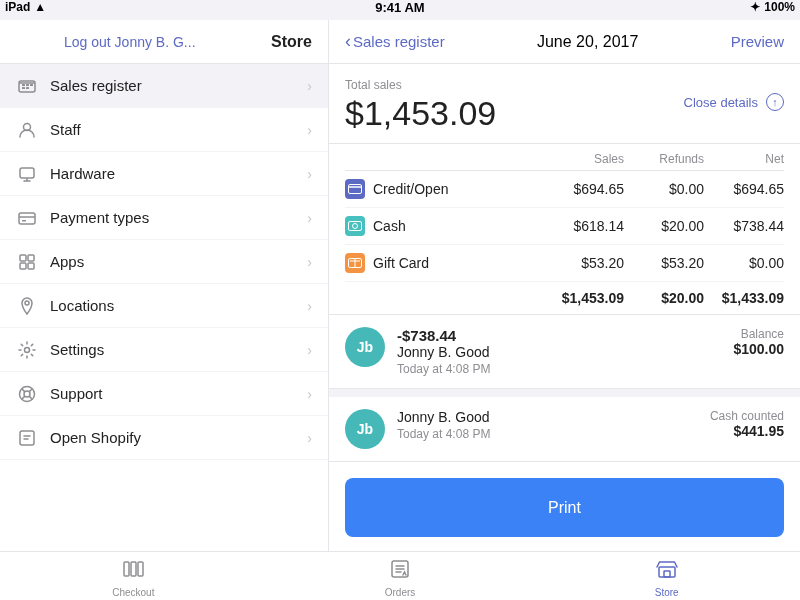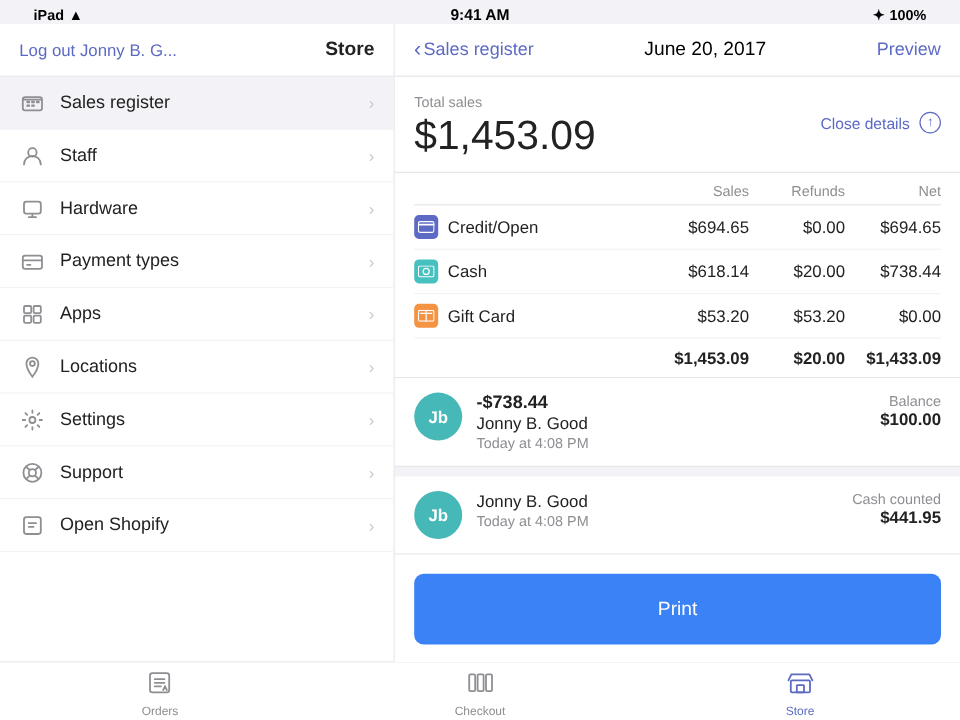--- a/index.html
+++ b/index.html
@@ -1,39 +1,39 @@
 <!DOCTYPE html>
 <html><head>
   <meta charset="utf-8">
   <style>
     * { box-sizing: border-box; margin: 0; padding: 0; }
     body { width: 800px; height: 600px; font-family: -apple-system, 'Helvetica Neue', Arial, sans-serif; background: #f2f2f7; overflow: hidden; }
 
     
     .status-bar {
-      display: flex; justify-content: space-between; align-items: flex-end;
-      padding: 0 28px; height: 20px; background: #f2f2f7; font-size: 12px; font-weight: 600;
+      display: flex; justify-content: space-between; align-items: flex-start;
+      padding: 0 5px; height: 20px; background: #f2f2f7; font-size: 12px; font-weight: 600;
     }
     .status-left { display: flex; align-items: center; gap: 4px; }
     .status-center { position: absolute; left: 50%; transform: translateX(-50%); font-size: 13px; font-weight: 600; }
     .status-right { display: flex; align-items: center; gap: 4px; font-size: 12px; }
 
     
     .app-container { display: flex; height: calc(600px - 20px - 49px); }
 
     
     .sidebar {
       width: 329px; background: #fff; border-right: 1px solid #e5e5ea;
       display: flex; flex-direction: column;
     }
     .sidebar-header {
       display: flex; align-items: center; justify-content: space-between;
       padding: 10px 16px; border-bottom: 1px solid #e5e5ea; height: 44px;
     }
-    .sidebar-header-left { display: flex; align-items: center; gap: 6px; }
+    .sidebar-header-left { display: flex; align-items: center; gap: 6px; margin-left: 48px; }
     .logout-btn { color: #5c6ac4; font-size: 14px; }
     .store-title { font-size: 16px; font-weight: 600; color: #222; }
 
     .sidebar-nav { flex: 1; overflow-y: auto; }
     .nav-item {
       display: flex; align-items: center; justify-content: space-between;
       padding: 0 16px; height: 44px; border-bottom: 1px solid #f2f2f7;
       cursor: pointer;
     }
     .nav-item.active { background: #f2f2f7; }
@@ -407,38 +407,38 @@
 
     </div>
   </div>
 
 </div>
 
 <div class="tab-bar">
   <div class="tab-item">
     <span class="tab-icon">
       <svg width="22" height="22" viewBox="0 0 22 22" fill="none">
+        <rect x="2" y="4" width="5" height="14" rx="1" stroke="#8e8e93" stroke-width="1.5"></rect>
+        <rect x="9" y="4" width="5" height="14" rx="1" stroke="#8e8e93" stroke-width="1.5"></rect>
+        <rect x="16" y="4" width="5" height="14" rx="1" stroke="#8e8e93" stroke-width="1.5"></rect>
+      </svg>
+    </span>
+    <span class="tab-label">Checkout</span>
+  </div>
+  <div class="tab-item">
+    <span class="tab-icon">
+      <svg width="22" height="22" viewBox="0 0 22 22" fill="none">
         <rect x="3" y="3" width="16" height="16" rx="2" stroke="#8e8e93" stroke-width="1.5"></rect>
         <line x1="7" y1="8" x2="15" y2="8" stroke="#8e8e93" stroke-width="1.5" stroke-linecap="round"></line>
         <line x1="7" y1="11" x2="15" y2="11" stroke="#8e8e93" stroke-width="1.5" stroke-linecap="round"></line>
         <line x1="7" y1="14" x2="12" y2="14" stroke="#8e8e93" stroke-width="1.5" stroke-linecap="round"></line>
         <path d="M14 17l1.5-3 1.5 3" stroke="#8e8e93" stroke-width="1.5" stroke-linecap="round"></path>
       </svg>
     </span>
     <span class="tab-label">Orders</span>
-  </div>
-  <div class="tab-item">
-    <span class="tab-icon">
-      <svg width="22" height="22" viewBox="0 0 22 22" fill="none">
-        <rect x="2" y="4" width="5" height="14" rx="1" stroke="#8e8e93" stroke-width="1.5"></rect>
-        <rect x="9" y="4" width="5" height="14" rx="1" stroke="#8e8e93" stroke-width="1.5"></rect>
-        <rect x="16" y="4" width="5" height="14" rx="1" stroke="#8e8e93" stroke-width="1.5"></rect>
-      </svg>
-    </span>
-    <span class="tab-label">Checkout</span>
   </div>
   <div class="tab-item">
     <span class="tab-icon active">
       <svg width="22" height="22" viewBox="0 0 22 22" fill="none">
         <rect x="3" y="9" width="16" height="10" rx="1" stroke="#5c6ac4" stroke-width="1.5"></rect>
         <path d="M1 9l2.5-5h15L21 9" stroke="#5c6ac4" stroke-width="1.5" stroke-linecap="round" stroke-linejoin="round"></path>
         <rect x="8" y="13" width="6" height="6" rx="0.5" stroke="#5c6ac4" stroke-width="1.5"></rect>
       </svg>
     </span>
     <span class="tab-label active">Store</span>

